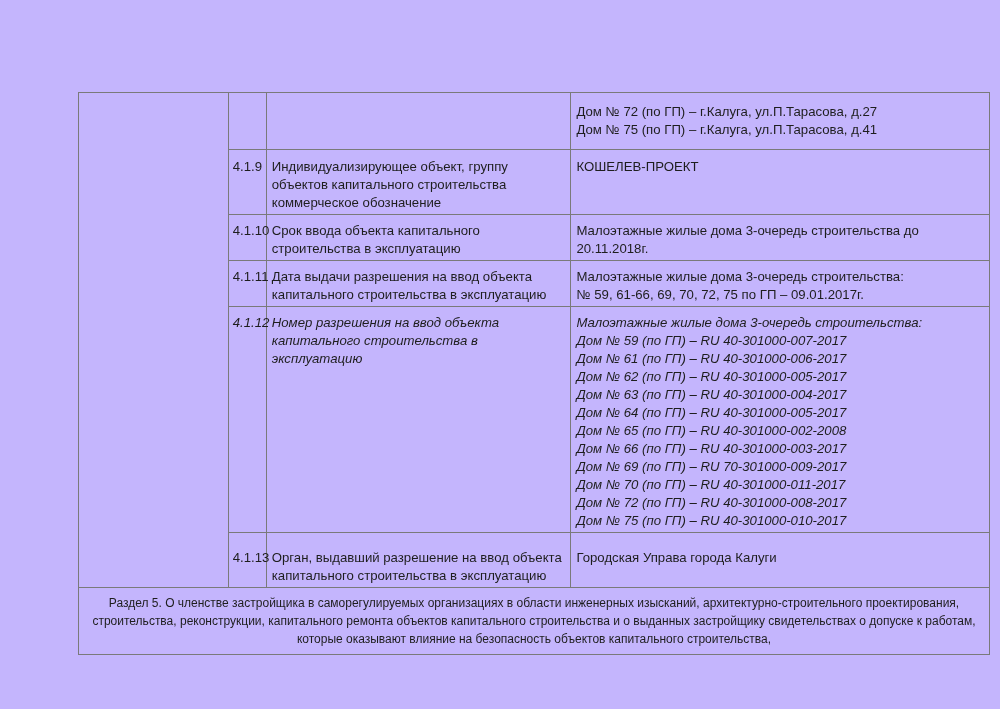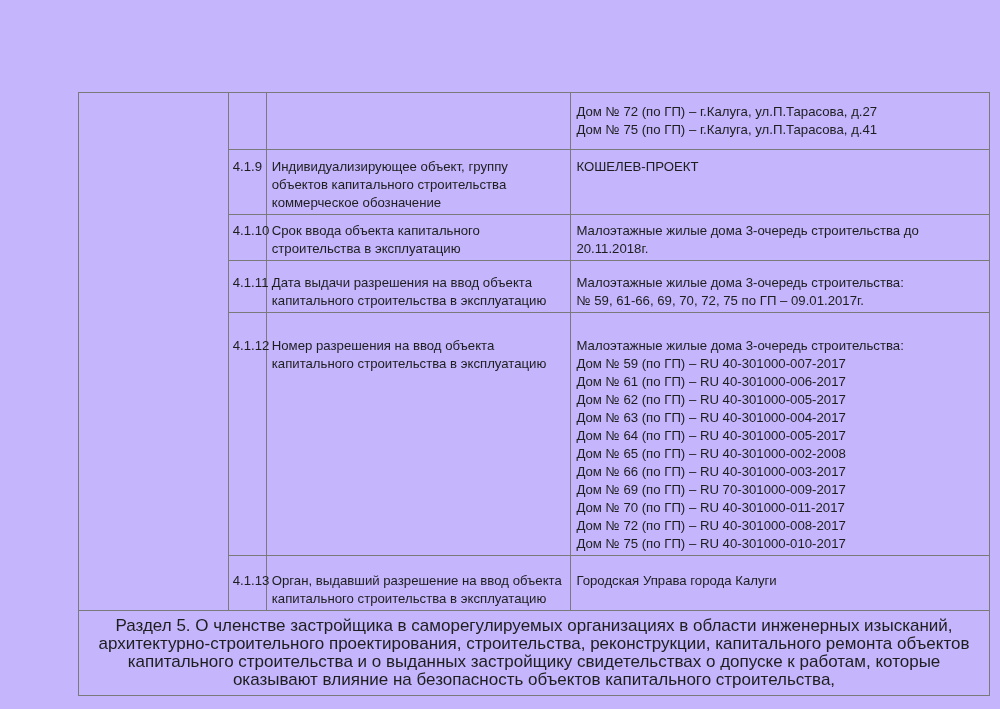--- a/index.html
+++ b/index.html
@@ -38,27 +38,27 @@
   }
   .col-left { width: 146px; }
   .col-num  { width: 37px; }
   .col-name { width: 297px; }
   .col-val  { width: 408px; }
   .cell-num { padding-left: 4px !important; white-space: nowrap; }
   .cell-val .line { display: block; white-space: nowrap; }
   .row-tall-1 td { height: 44px; }
   .row-9 td { height: 54px; padding-top: 8px; }
   .row-10 td { height: 36px; padding-top: 7px; }
-  .row-11 td { height: 36px; padding-top: 13px; margin-left: 12px; }
-  .row-12 td { height: 210px; padding-top: 24px; }
+  .row-11 td { height: 36px; padding-top: 7px; margin-left: 12px; }
+  .row-12 td { height: 210px; padding-top: 7px; font-style: italic; }
   .row-13 td { height: 36px; padding-top: 16px; }
   .section-row td {
     text-align: center;
     padding: 6px 10px 6px 10px;
-    font-size: 17px;
+    font-size: 12px;
     line-height: 18px;
   }
   .top-row-val { padding-top: 10px !important; }
 </style>
 </head>
 <body>
 
 <div class="page">
   <table class="doc-table">
     <colgroup>

